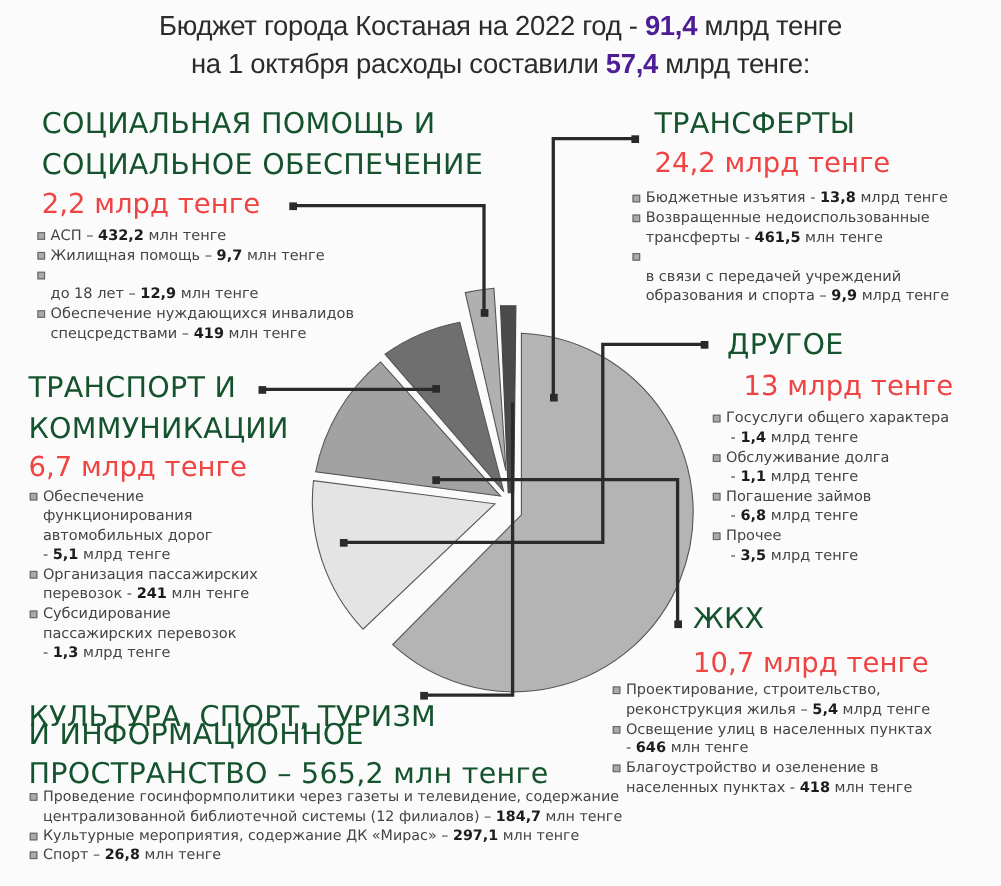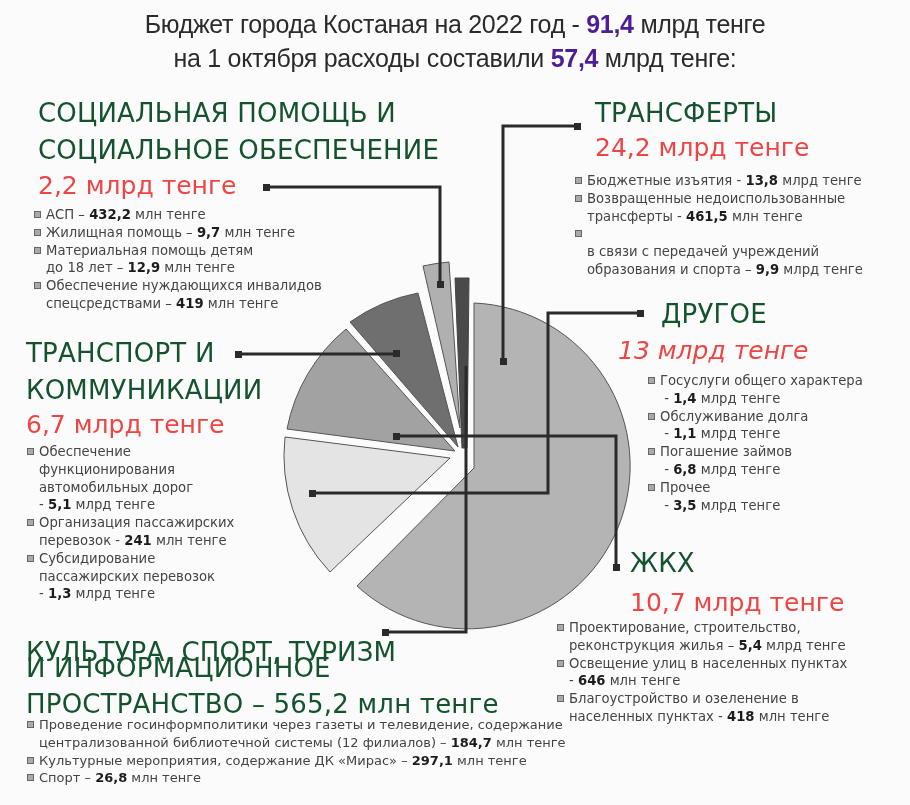--- a/index.html
+++ b/index.html
@@ -68,34 +68,34 @@
     <rect x="382" y="629" width="7" height="7"></rect>
   </g>
 </svg>
 
 <div class="cat-head" style="left:38px; top:95px;">СОЦИАЛЬНАЯ ПОМОЩЬ И</div>
 <div class="cat-head" style="left:38px; top:132px;">СОЦИАЛЬНОЕ ОБЕСПЕЧЕНИЕ</div>
 <div class="cat-amount" style="left:38px; top:171px;text-align:right;">2,2 млрд тенге</div>
 <div class="items" style="left:34px; top:206px;">
   <div class="item"><span class="sq"></span><span>АСП – </span><b>432,2</b><span> млн тенге</span></div>
   <div class="item"><span class="sq"></span><span>Жилищная помощь – </span><b>9,7</b><span> млн тенге</span></div>
-  <div class="item"><span class="sq"></span><span>Материальная помощь детям</span><br><span>до 18 лет – </span><b>12,9</b><span> млн тенге</span></div>
+  <div class="item"><span class="sq"></span><br><span>до 18 лет – </span><b>12,9</b><span> млн тенге</span></div>
   <div class="item"><span class="sq"></span><span>Обеспечение нуждающихся инвалидов</span><br><span>спецсредствами – </span><b>419</b><span> млн тенге</span></div>
 </div>
 
 <div class="cat-head" style="left:595px; top:95px;">ТРАНСФЕРТЫ</div>
 <div class="cat-amount" style="left:595px; top:133px;">24,2 млрд тенге</div>
 <div class="items" style="left:575px; top:172px;">
   <div class="item"><span class="sq"></span><span>Бюджетные изъятия - </span><b>13,8</b><span> млрд тенге</span></div>
   <div class="item"><span class="sq"></span><span>Возвращенные недоиспользованные</span><br><span>трансферты - </span><b>461,5</b><span> млн тенге</span></div>
   <div class="item"><span class="sq"></span><br><span>в связи с передачей учреждений</span><br><span>образования и спорта – </span><b>9,9</b><span> млрд тенге</span></div>
 </div>
 
 <div class="cat-head" style="left:661px; top:296px;">ДРУГОЕ</div>
-<div class="cat-amount" style="left:618px; top:336px;font-style:italic;">13 млрд тенге</div>
+<div class="cat-amount" style="left:676px; top:336px;">13 млрд тенге</div>
 <div class="items" style="left:648px; top:372px;">
   <div class="item"><span class="sq"></span><span>Госуслуги общего характера</span><br>&nbsp;<span>- </span><b>1,4</b><span> млрд тенге</span></div>
   <div class="item"><span class="sq"></span><span>Обслуживание долга</span><br>&nbsp;<span>- </span><b>1,1</b><span> млрд тенге</span></div>
   <div class="item"><span class="sq"></span><span>Погашение займов</span><br>&nbsp;<span>- </span><b>6,8</b><span> млрд тенге</span></div>
   <div class="item"><span class="sq"></span><span>Прочее</span><br>&nbsp;<span>- </span><b>3,5</b><span> млрд тенге</span></div>
 </div>
 
 <div class="cat-head" style="left:26px; top:335px;">ТРАНСПОРТ И</div>
 <div class="cat-head" style="left:26px; top:372px;">КОММУНИКАЦИИ</div>
 <div class="cat-amount" style="left:26px; top:410px;">6,7 млрд тенге</div>

